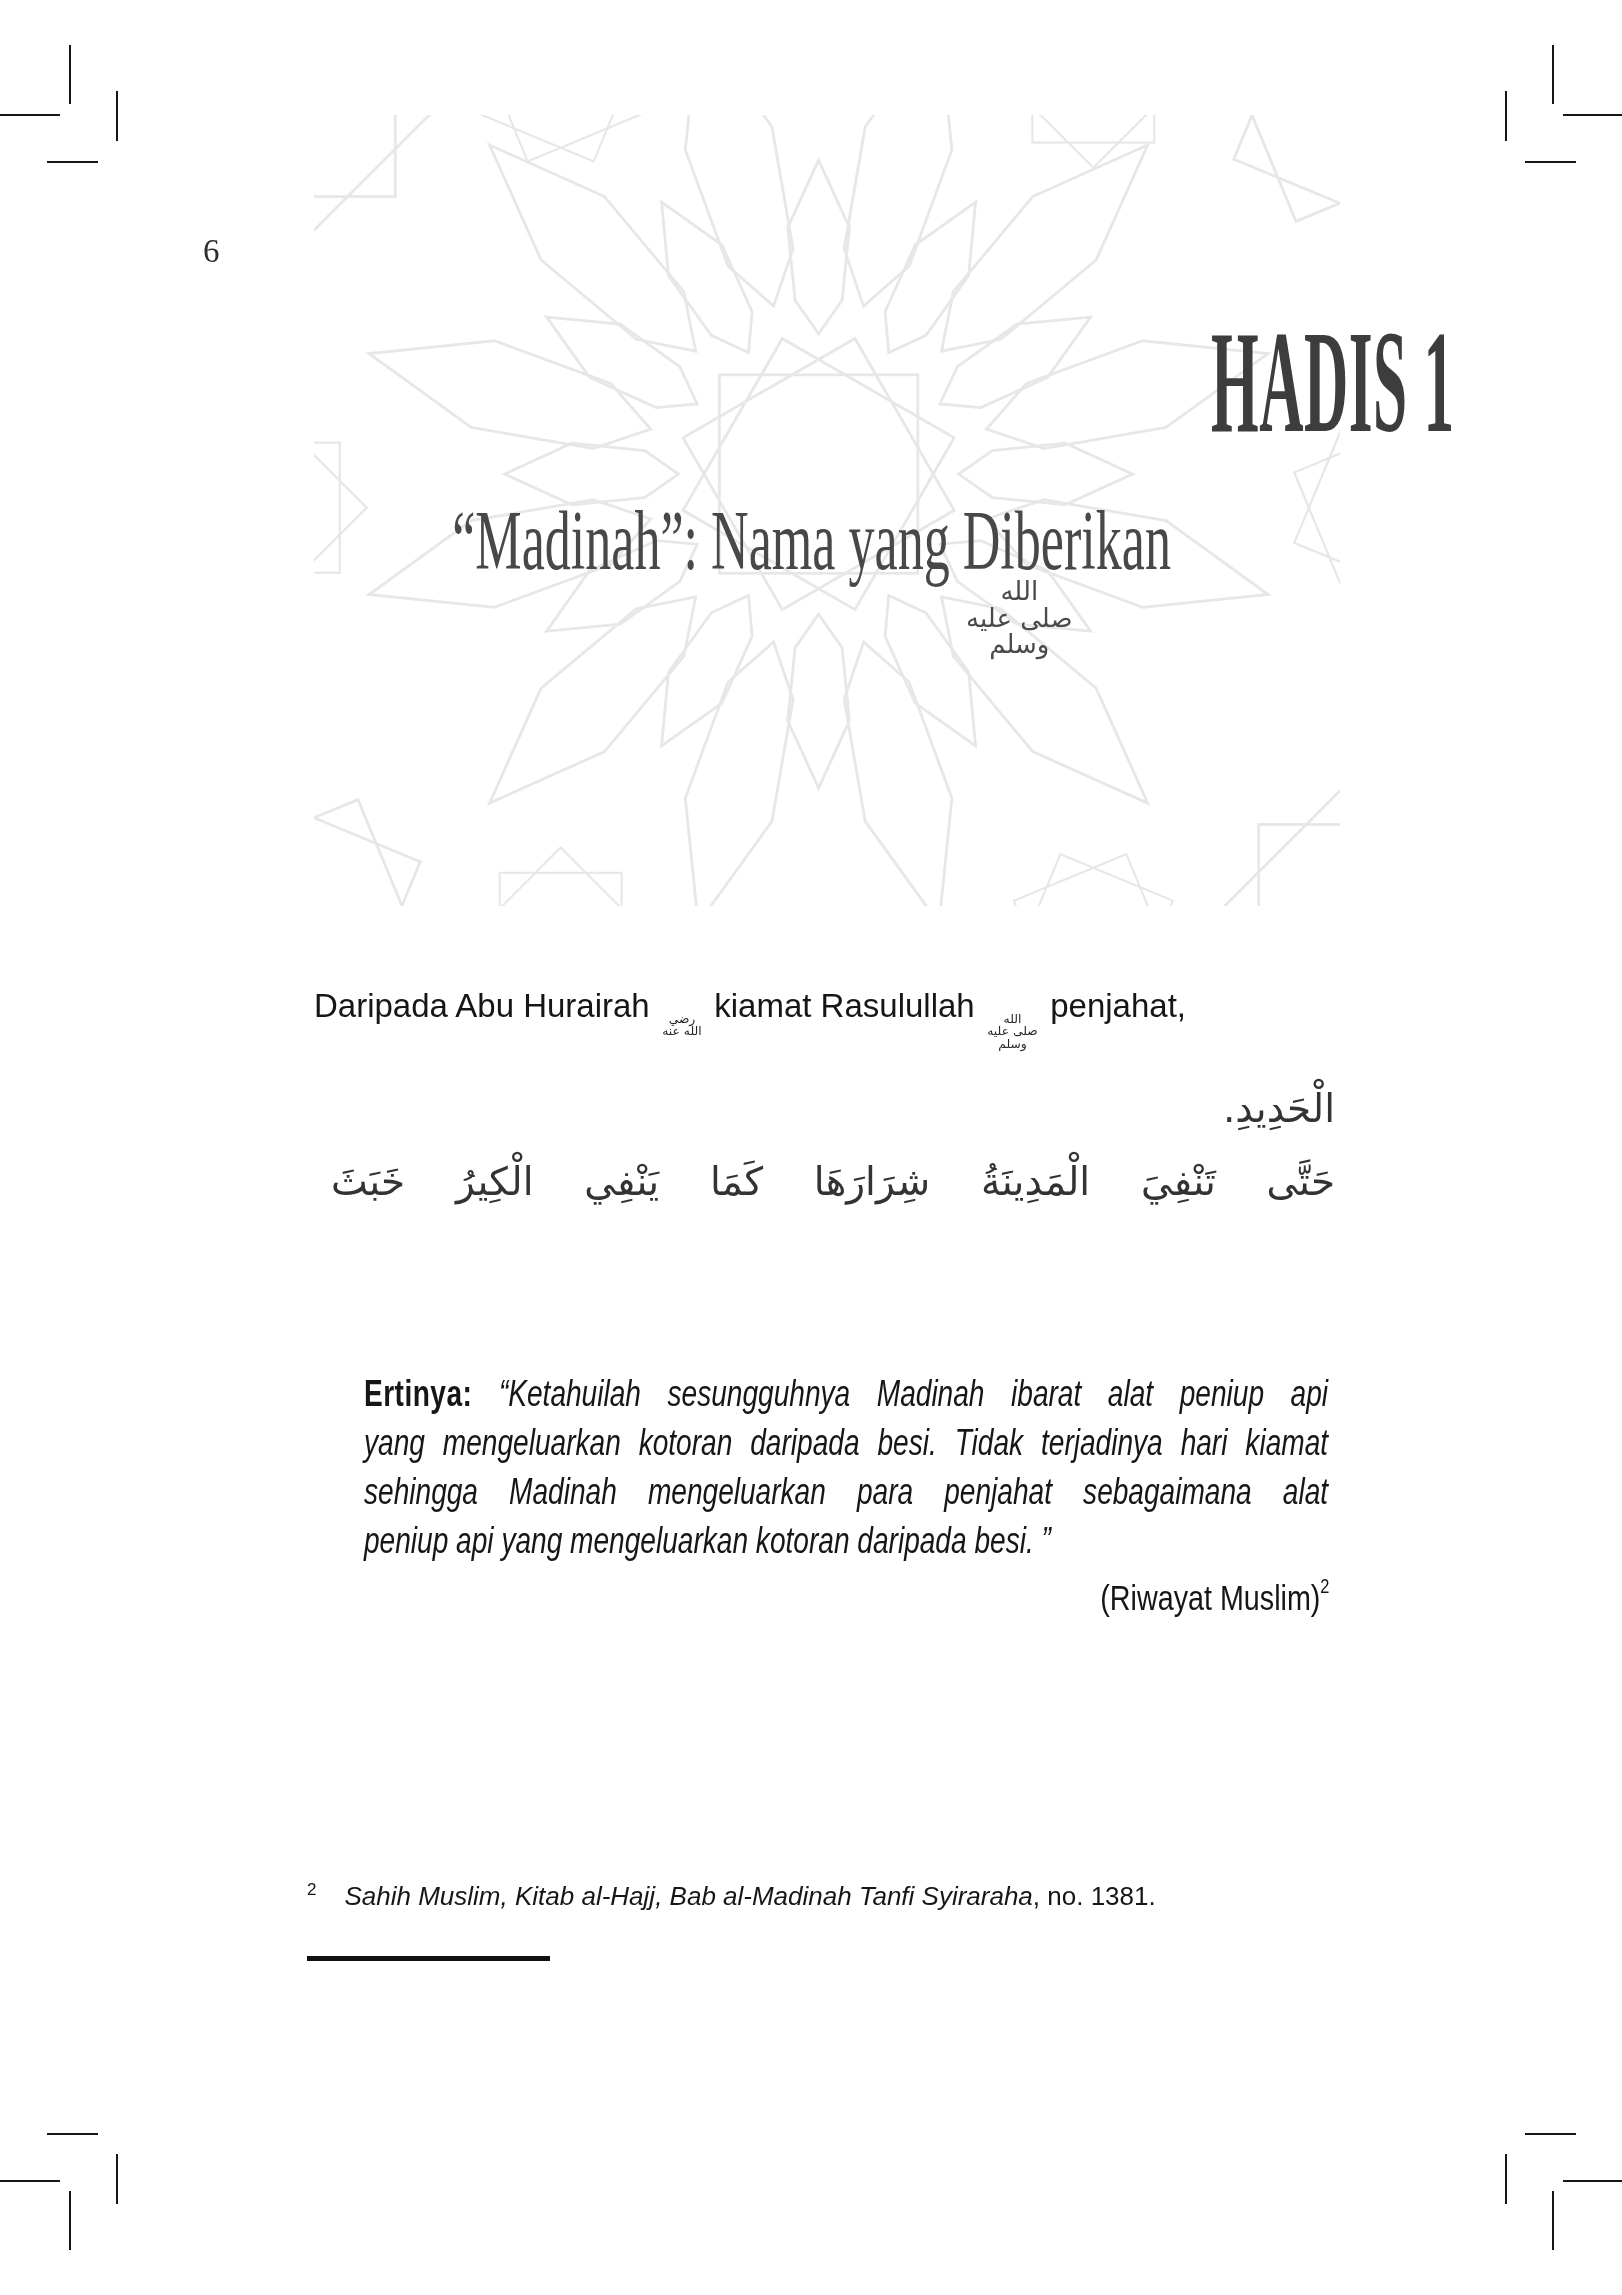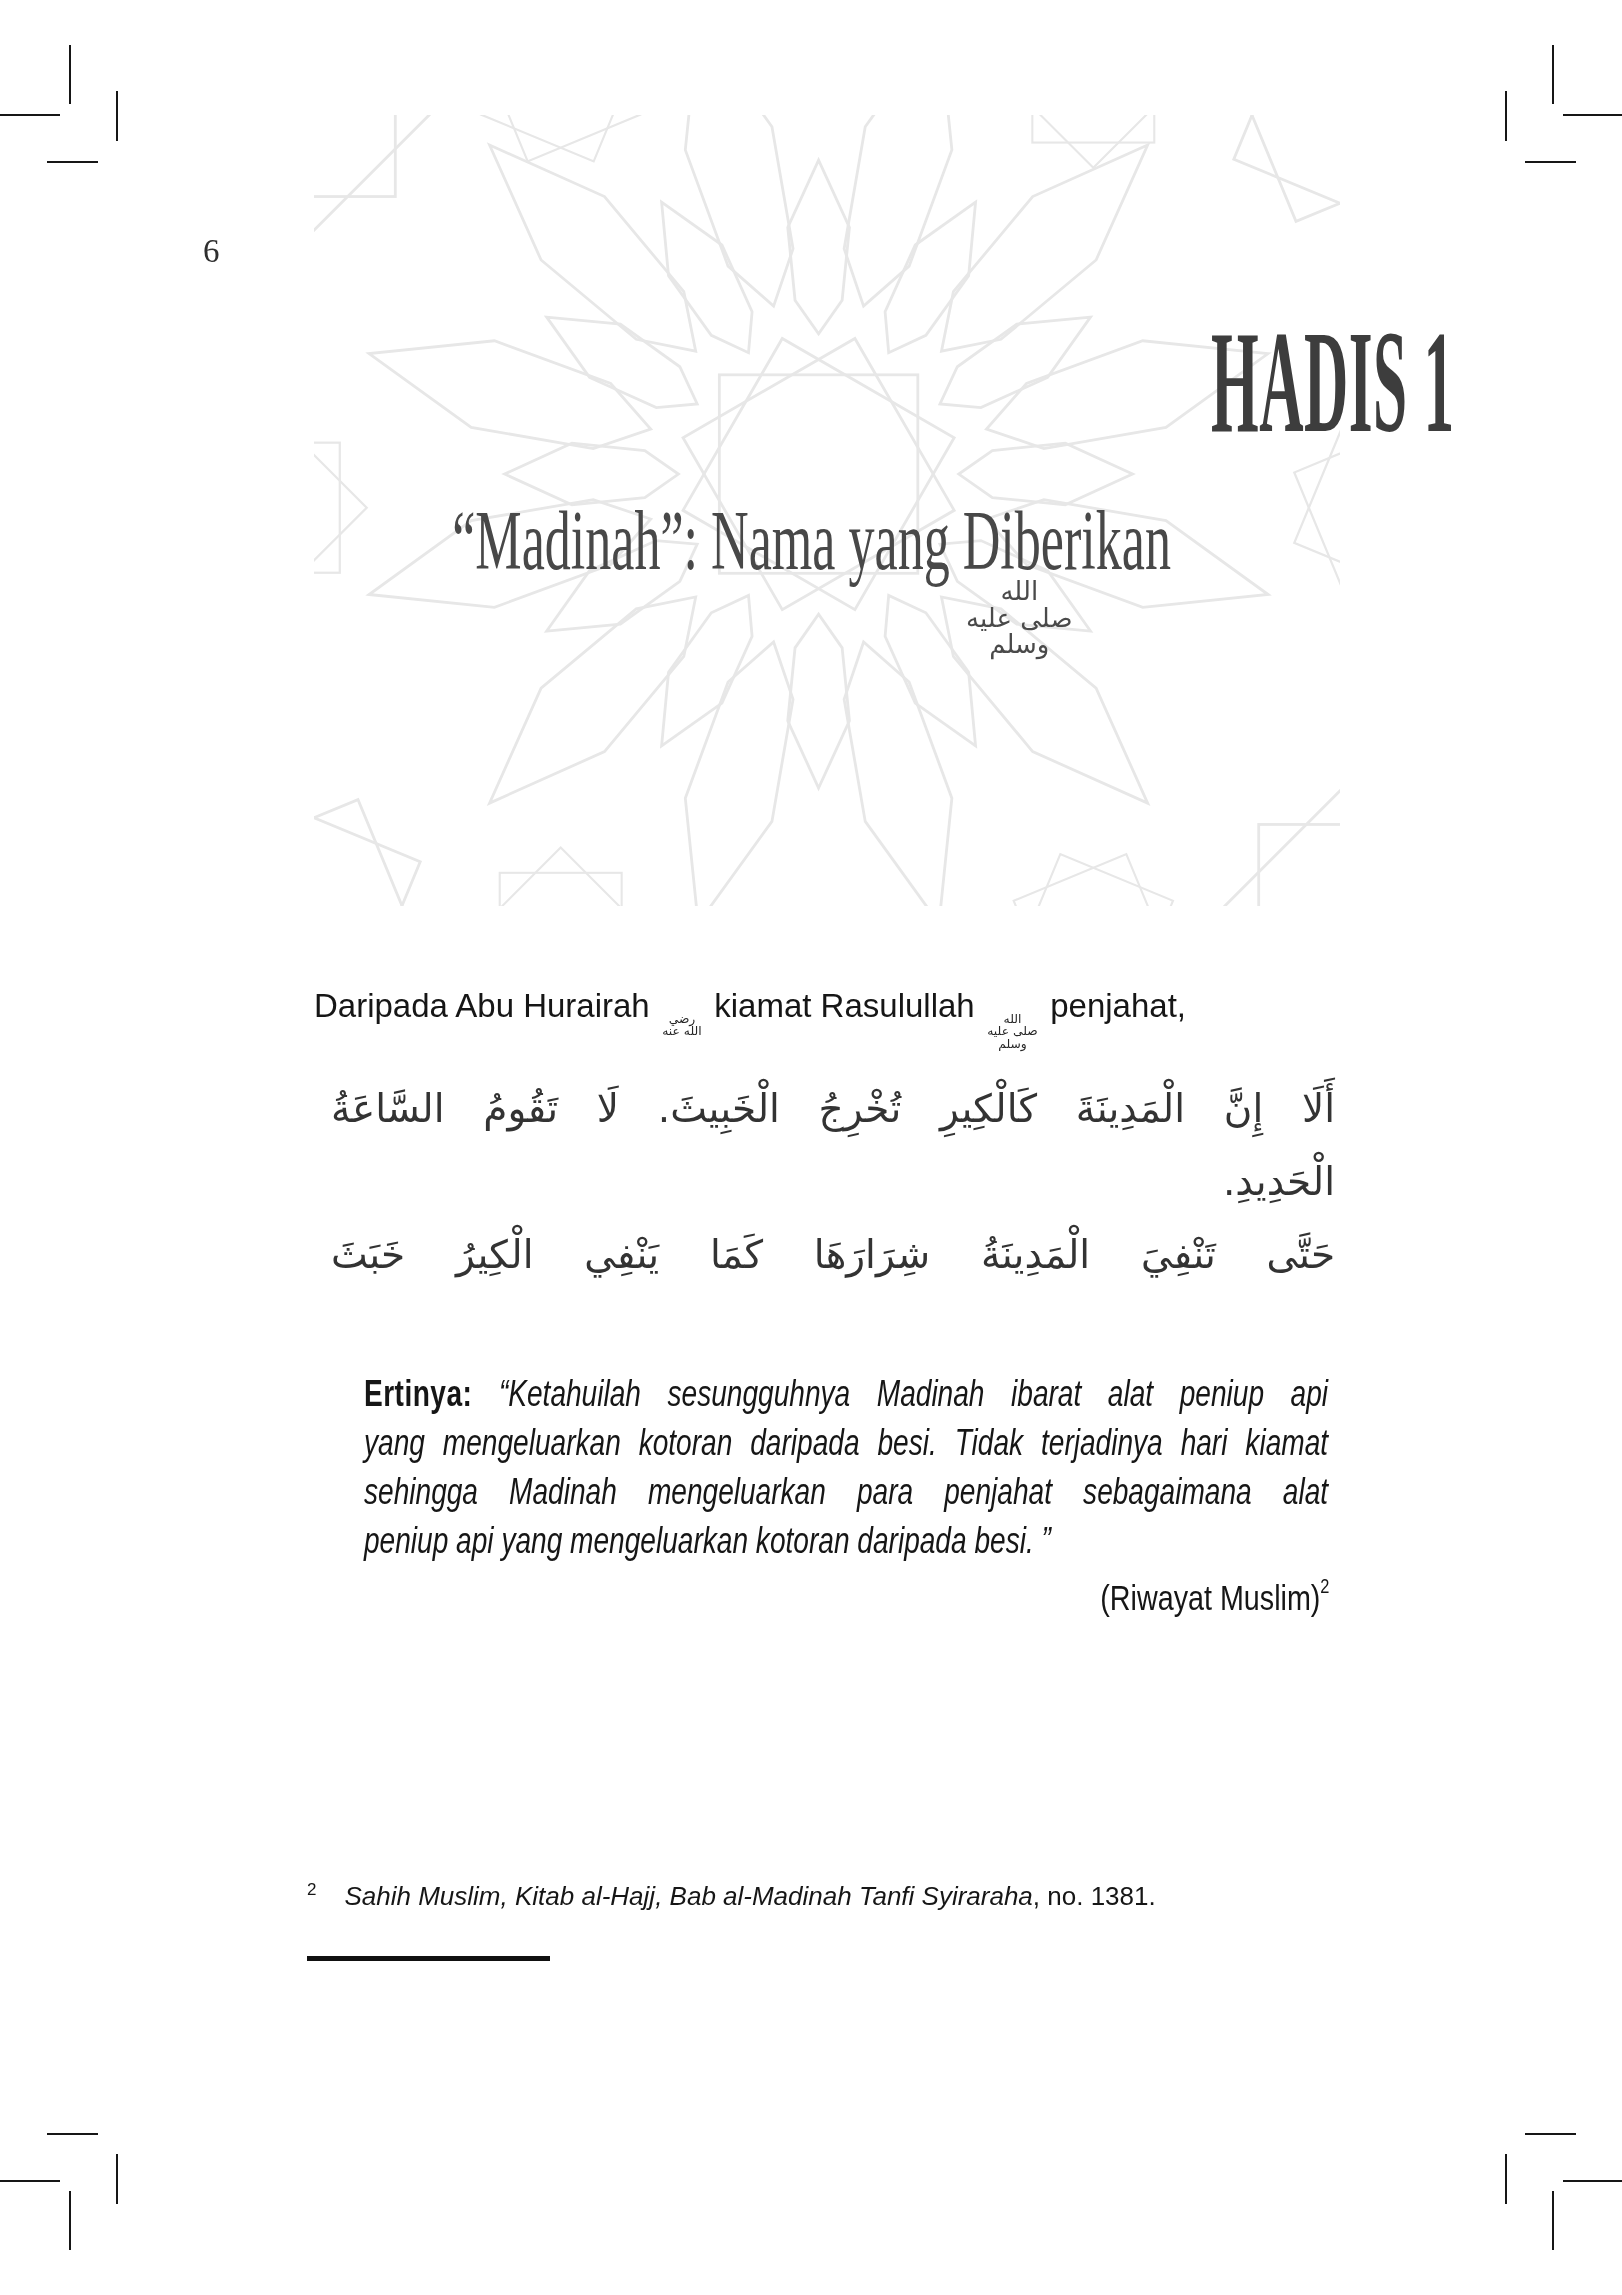--- a/index.html
+++ b/index.html
@@ -216,21 +216,20 @@
     <span>kiamat Rasulullah</span>
     <span class="stack inline">
       <span>الله</span>
       <span>صلى عليه</span>
       <span>وسلم</span>
     </span>
     <span>penjahat,</span>
   </div>
 
   <div class="arabic">
-    <div class="aline just">أَلَا إِنَّ الْمَدِينَةَ كَالْكِيرِ تُخْرِجُ الْخَبِيثَ. لَا تَقُومُ السَّاعَةُ</div>
     <div class="aline last">الْحَدِيدِ.</div>
     <div class="aline just">حَتَّى تَنْفِيَ الْمَدِينَةُ شِرَارَهَا كَمَا يَنْفِي الْكِيرُ خَبَثَ</div>
   </div>
 
   <div class="translation">
     <div class="tline">
       <b>Ertinya:</b>
       <i>“Ketahuilah sesungguhnya Madinah ibarat alat peniup api</i>
     </div>
     <div class="tline"><i>yang mengeluarkan kotoran daripada besi. Tidak terjadinya hari kiamat</i></div>

